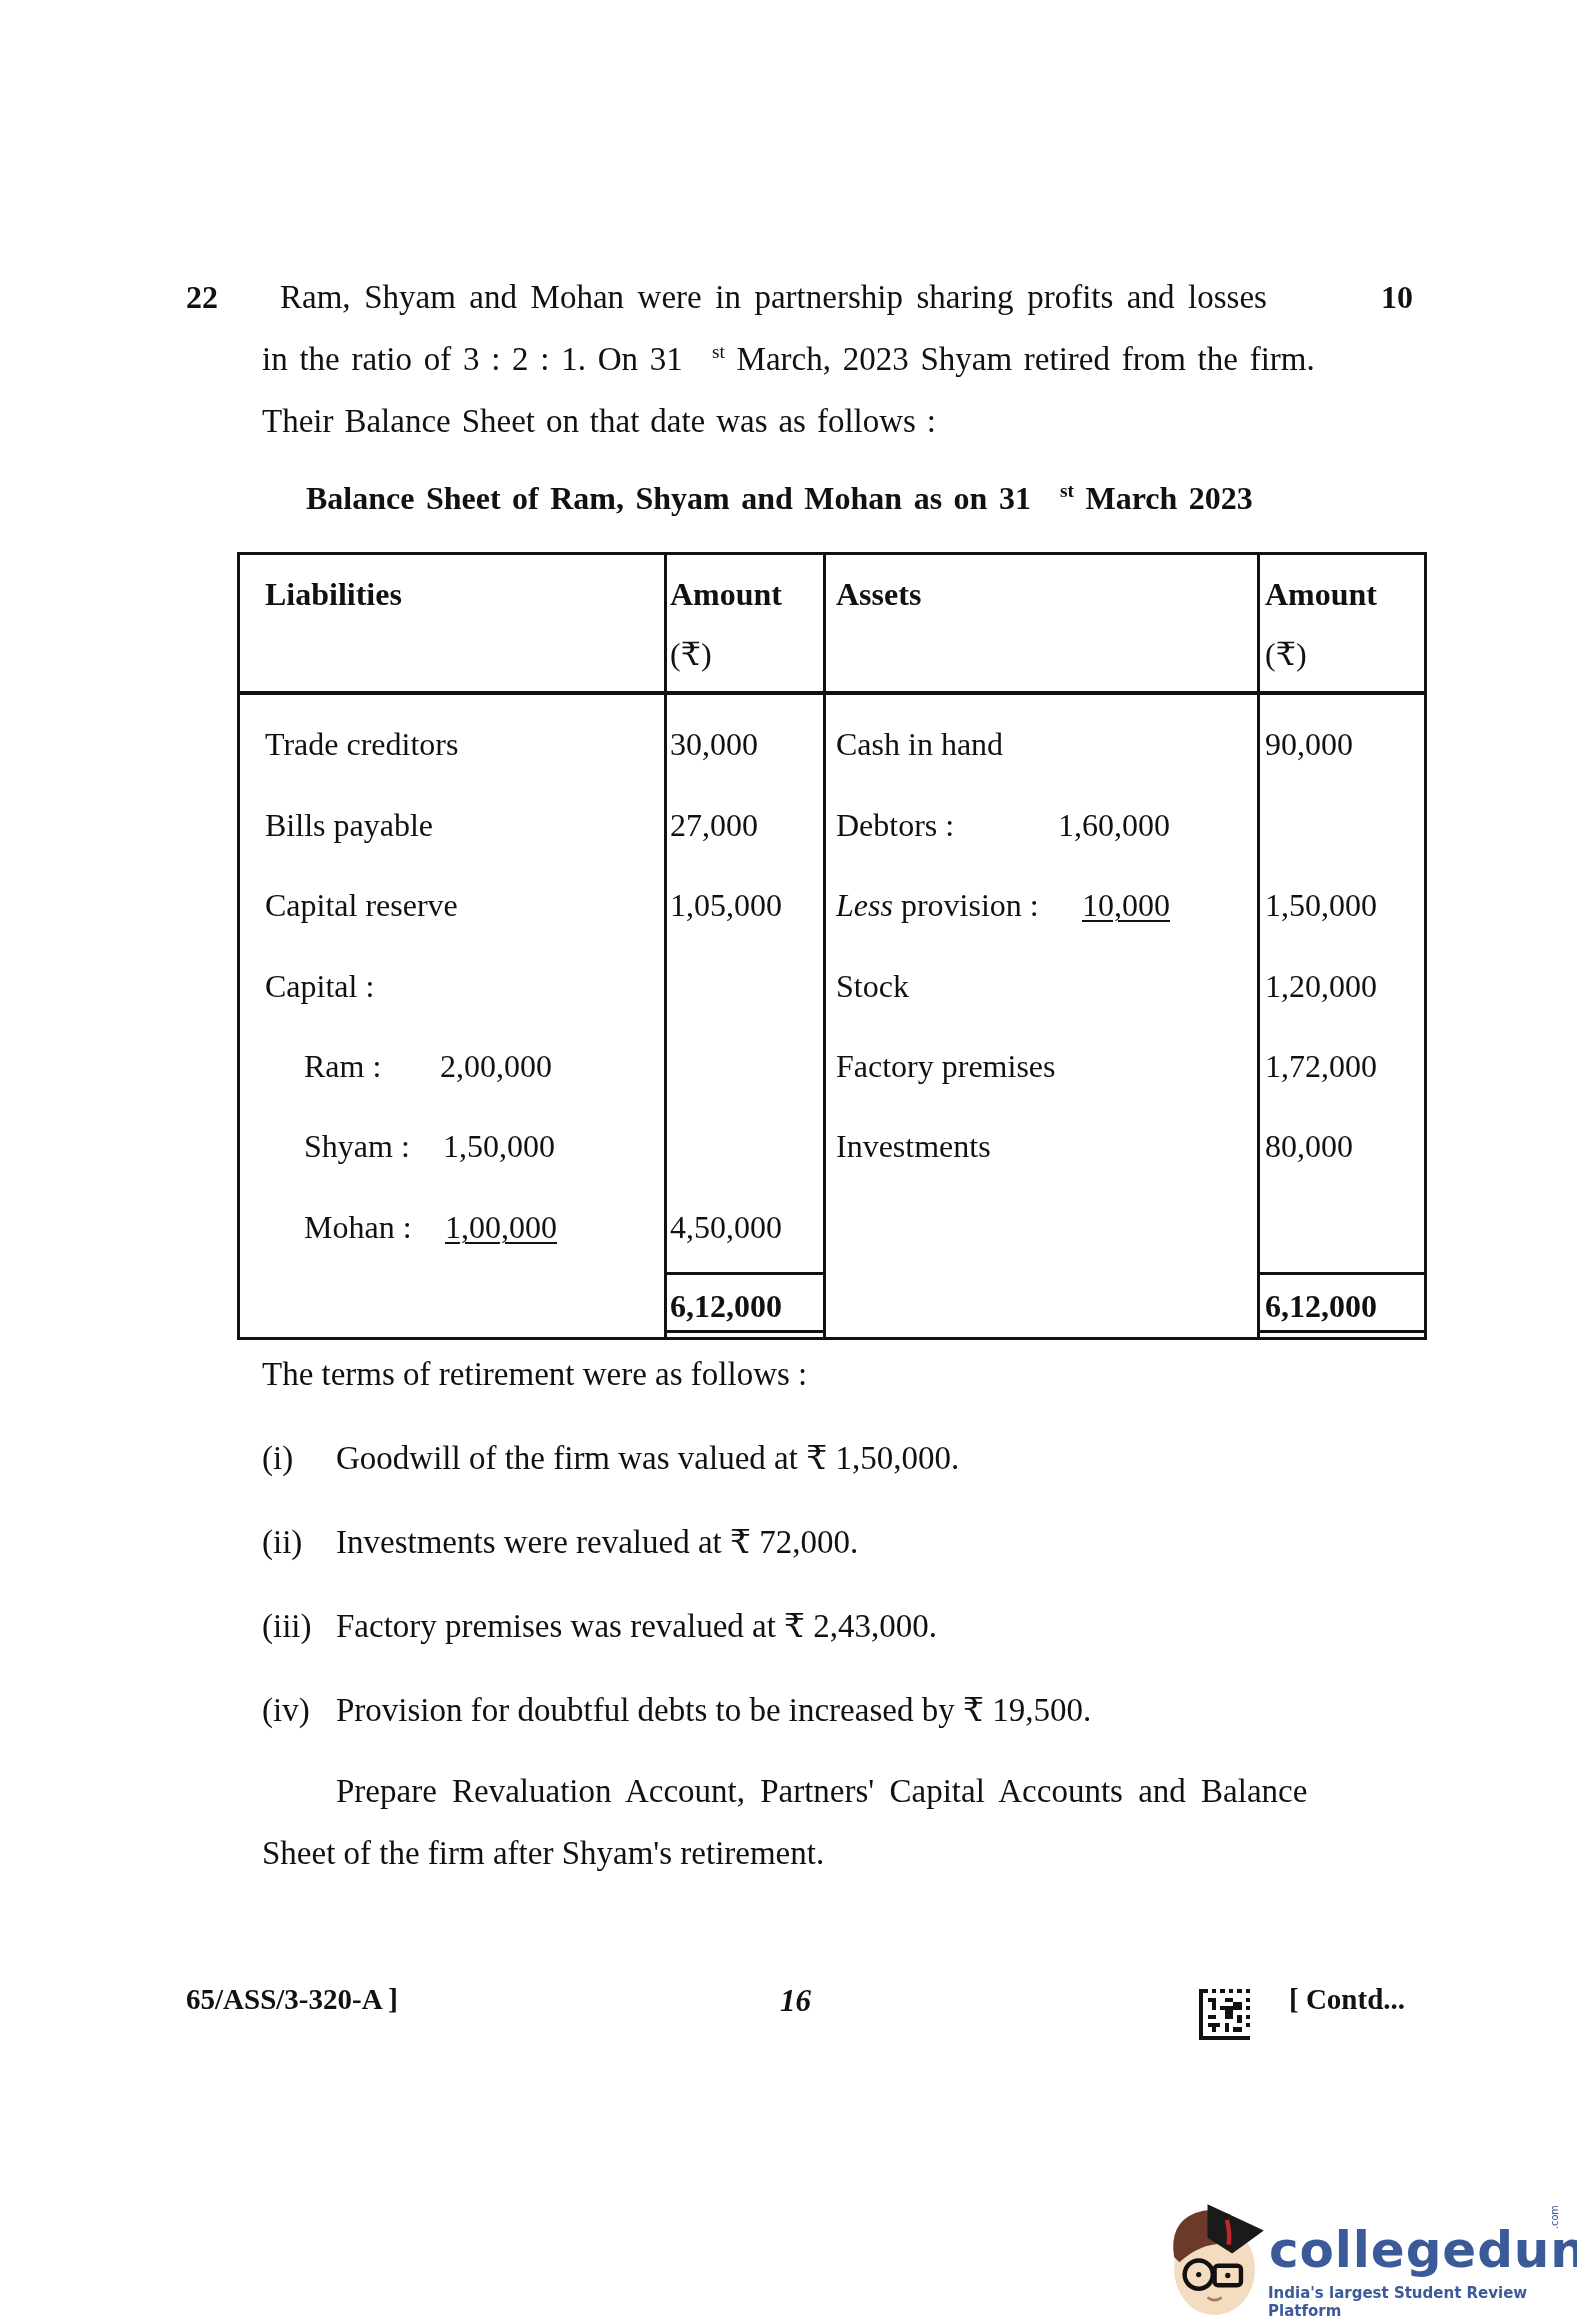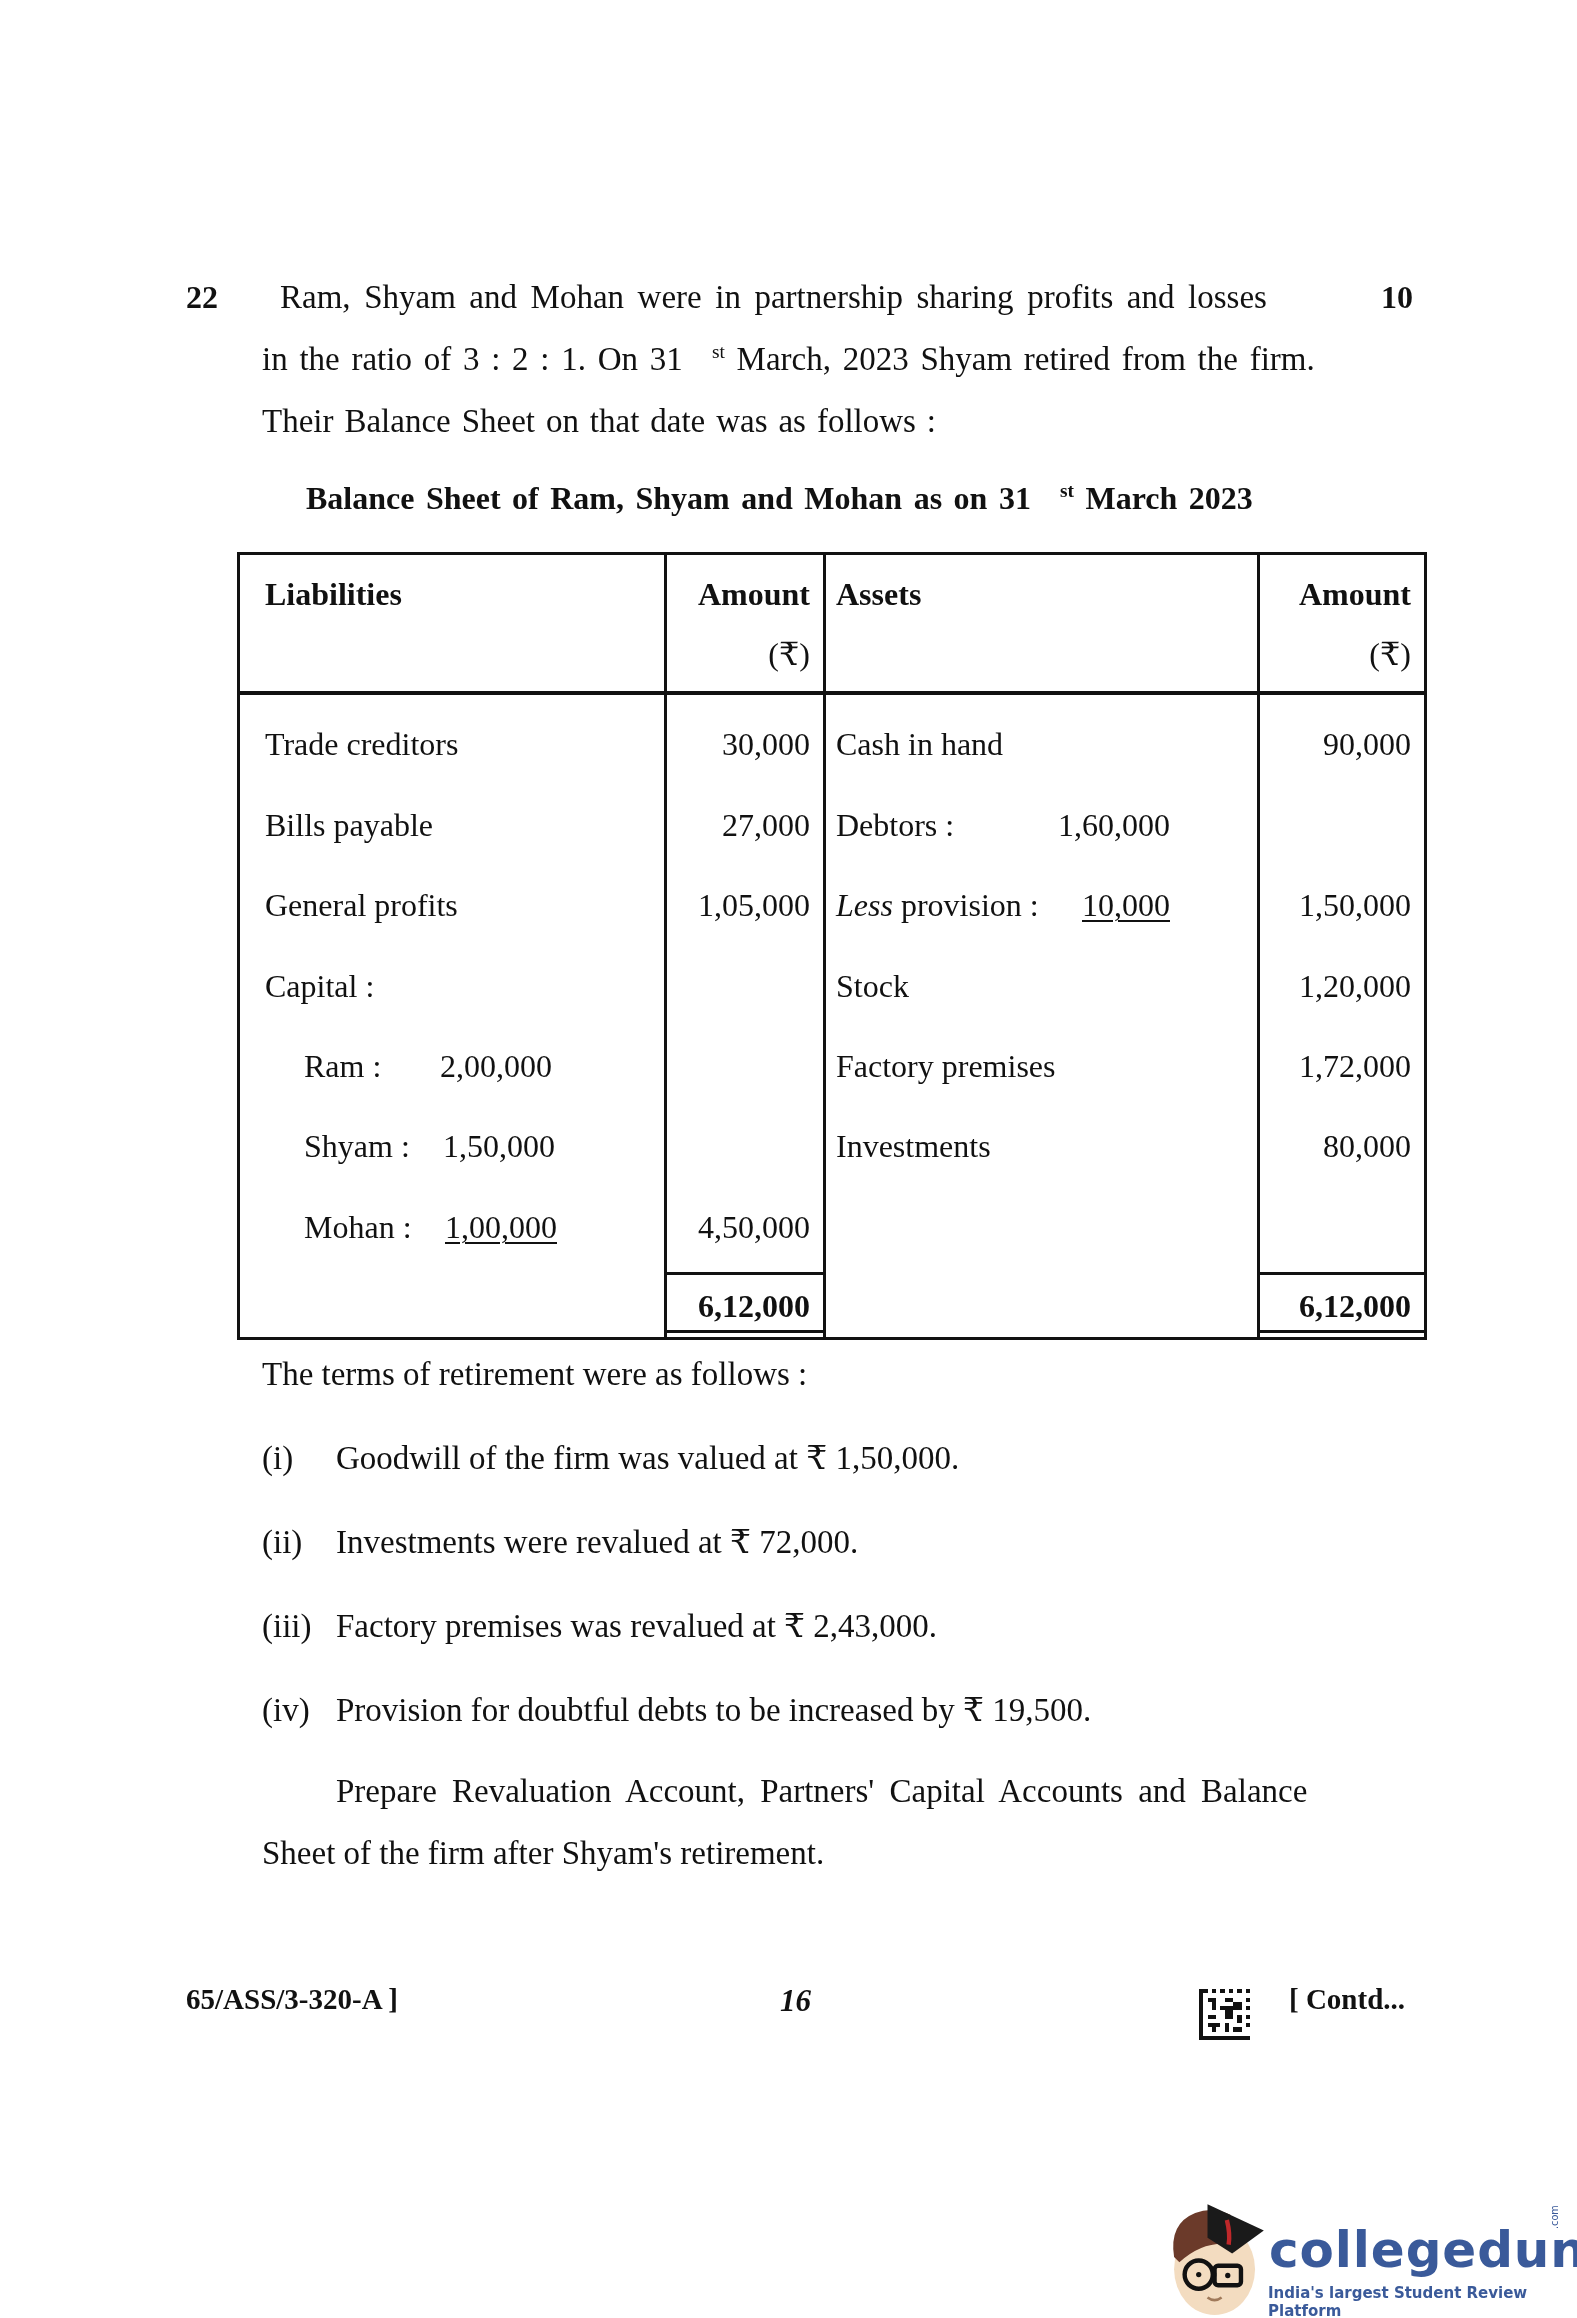--- a/index.html
+++ b/index.html
@@ -14,21 +14,21 @@
   .line3 { left: 262px; top: 405px; word-spacing: 2.7px; }
   sup { font-size: 19.4px; vertical-align: 12.4px; line-height: 0; margin-left: 29px; }
   .bs-title { left: 306px; top: 482px; font-weight: bold; font-size: 32px; word-spacing: 3.5px; }
 
   
   .tbl { left: 237px; top: 552px; width: 1190px; height: 788px; border: 3.5px solid #111; box-sizing: border-box; }
   .vline { position: absolute; top: 0; bottom: 0; width: 2.7px; background: #111; }
   .hline { position: absolute; height: 3.5px; background: #111; }
   .cell { position: absolute; font-size: 32px; line-height: 32px; white-space: nowrap; }
   .th { font-weight: bold; }
-  .r { text-align: right; }
+  .r { text-align: left; }
   .u { text-decoration: underline; text-underline-offset: 4.4px; text-decoration-thickness: 1.8px; }
   .it { font-style: italic; }
   .bold { font-weight: bold; }
 
   .terms { left: 262px; top: 1358px; }
   .item-no { left: 262px; }
   .item-text { left: 336px; }
   .prep1 { left: 336px; top: 1775px; word-spacing: 7px; }
   .prep2 { left: 262px; top: 1837px; }
 
@@ -61,21 +61,21 @@
   <div class="cell th r" style="left:430px;width:140px;top:23px">Amount</div>
   <div class="cell r" style="left:430px;width:140px;top:83px">(₹)</div>
   <div class="cell th" style="left:596px;top:23px">Assets</div>
   <div class="cell th r" style="left:1025px;width:146px;top:23px">Amount</div>
   <div class="cell r" style="left:1025px;width:146px;top:83px">(₹)</div>
 
   <div class="cell" style="left:25px;top:173px">Trade creditors</div>
   <div class="cell r" style="left:430px;width:140px;top:173px">30,000</div>
   <div class="cell" style="left:25px;top:254px">Bills payable</div>
   <div class="cell r" style="left:430px;width:140px;top:254px">27,000</div>
-  <div class="cell" style="left:25px;top:334px">General profits</div>
+  <div class="cell" style="left:25px;top:334px">Capital reserve</div>
   <div class="cell r" style="left:430px;width:140px;top:334px">1,05,000</div>
   <div class="cell" style="left:25px;top:415px">Capital :</div>
 
   <div class="cell" style="left:64px;top:495px">Ram :</div>
   <div class="cell" style="left:200px;top:495px">2,00,000</div>
   <div class="cell" style="left:64px;top:575px">Shyam :</div>
   <div class="cell" style="left:203px;top:575px">1,50,000</div>
   <div class="cell" style="left:64px;top:656px">Mohan :</div>
   <div class="cell u" style="left:205px;top:656px">1,00,000</div>
   <div class="cell r" style="left:430px;width:140px;top:656px">4,50,000</div>

